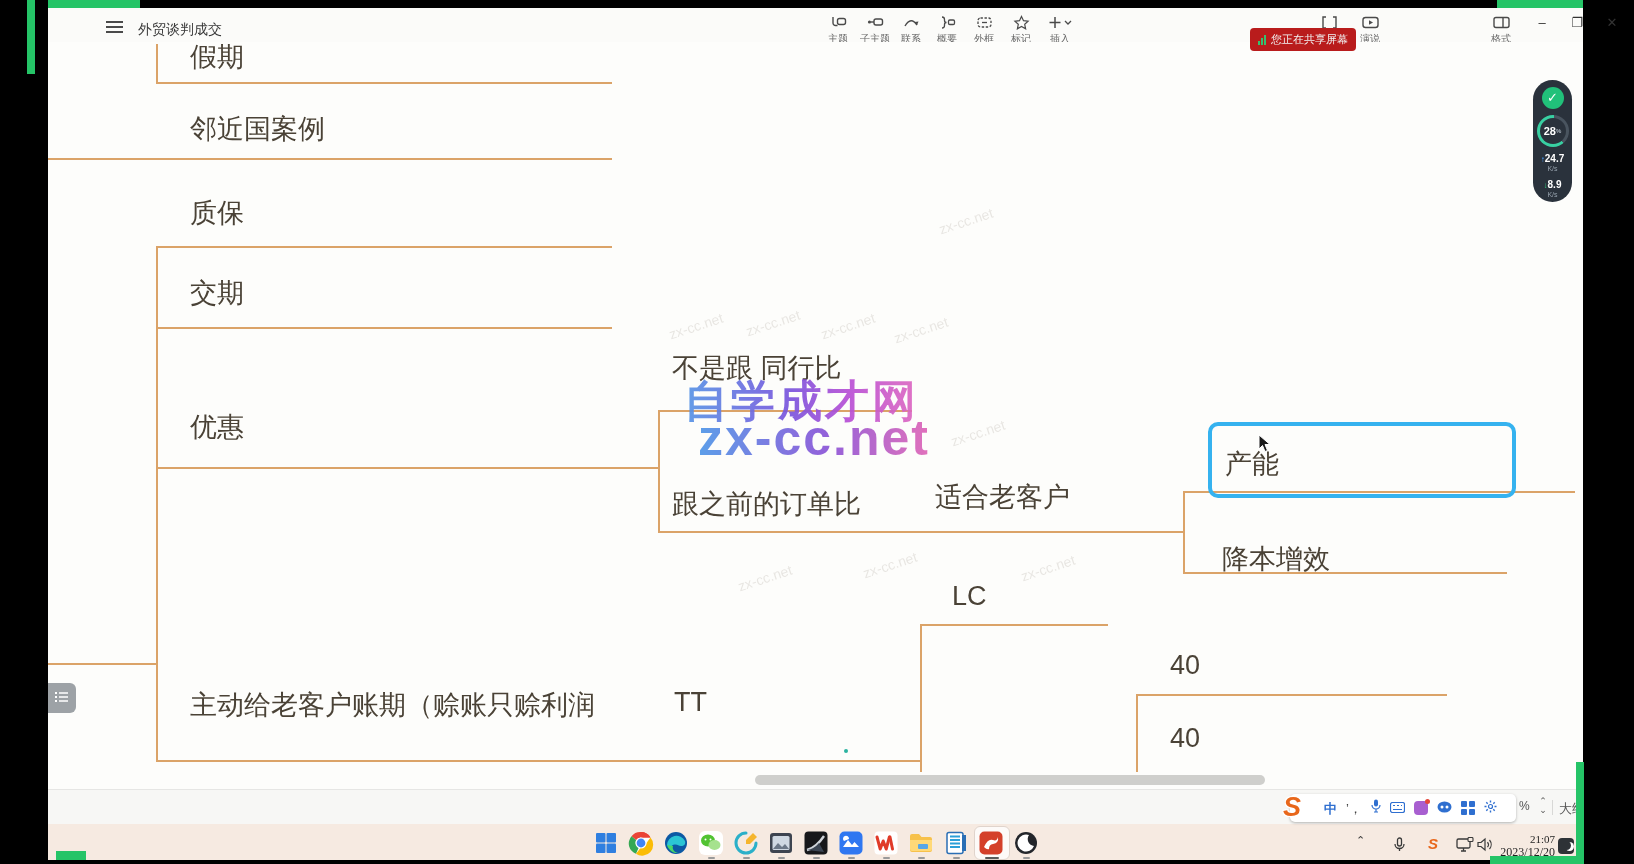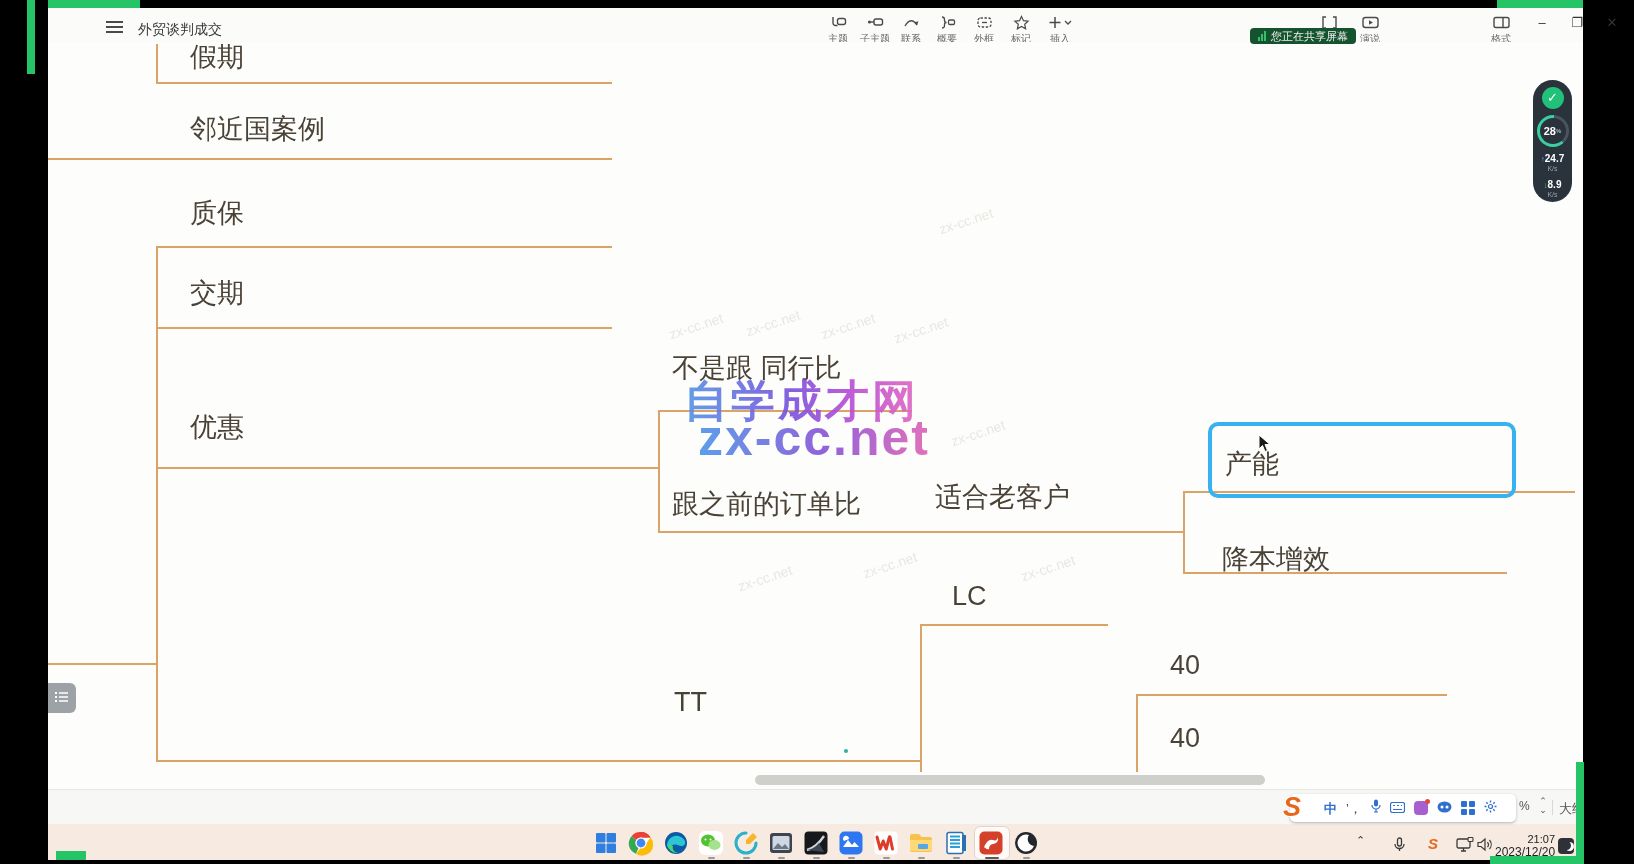--- a/index.html
+++ b/index.html
@@ -13,21 +13,21 @@
   #taskbar{position:absolute;left:48px;top:824px;width:1535px;height:36px;background:#f6eae1;}
   
   .htitle{position:absolute;left:90px;top:13px;font-size:14px;color:#3a3a3a;font-weight:500;}
   .hamb{position:absolute;left:58px;top:13px;width:17px;height:13px;cursor:pointer;}
   .hamb i{display:block;height:2px;background:#4a4a4a;margin-bottom:3px;}
   .tbi{position:absolute;top:7px;width:44px;text-align:center;color:#5d5d5d;cursor:pointer;}
   .tbi svg{display:block;margin:0 auto;}
   .tbi .lbl{font-size:10px;margin-top:2px;color:#666;}
   .winctl{position:absolute;top:4px;width:28px;height:22px;text-align:center;line-height:22px;font-size:13px;color:#333;cursor:pointer;}
   
-  #sharetip{position:absolute;left:1250px;top:28px;height:16px;background:#14532d;border-radius:4px;
+  #sharetip{position:absolute;left:1250px;top:28px;height:23px;background:#b91c1c;border-radius:4px;
             display:flex;align-items:center;padding:0 8px;gap:5px;z-index:30;}
   #sharetip span{color:#f1f1f1;font-size:11px;white-space:nowrap;}
   .sbars{display:flex;align-items:flex-end;gap:1px;height:10px;}
   .sbars i{display:block;width:2px;background:#35c06e;}
   
   .mline{position:absolute;background:#dba368;}
   .h{height:2px;} .v{width:2px;}
   .node{position:absolute;color:#4a4236;font-size:27px;white-space:nowrap;cursor:pointer;}
   #selbox{position:absolute;left:1208px;top:422px;width:300px;height:68px;border:4px solid #35b2ef;border-radius:10px;background:transparent;}
   .wmtile{position:absolute;font-size:14px;color:rgba(125,115,100,0.16);transform:rotate(-18deg);white-space:nowrap;}
@@ -69,21 +69,21 @@
   .mascot{position:relative;width:14px;height:14px;border-radius:4px;background:#a85fd0;}
   .mascot i{position:absolute;right:-2px;top:-2px;width:5px;height:5px;border-radius:50%;background:#e5473b;}
   .grid4{display:grid;grid-template-columns:6px 6px;grid-gap:2px;cursor:pointer;}
   .grid4 i{width:6px;height:6px;background:#2f6fd0;border-radius:1px;}
   
   .tico{position:absolute;top:830px;width:26px;height:26px;border-radius:6px;cursor:pointer;}
   .tdash{position:absolute;top:857px;width:7px;height:2px;background:#9a9a9a;border-radius:1px;}
   #activebox{position:absolute;left:974px;top:826px;width:34px;height:32px;background:rgba(255,255,255,.75);
              border:1px solid #e0d4cc;border-radius:6px;}
   .trayic{position:absolute;top:837px;color:#3a3a3a;cursor:pointer;}
-  #clock{position:absolute;left:1495px;top:833px;width:60px;text-align:right;color:#1f1f1f;cursor:pointer;}
+  #clock{position:absolute;left:1495px;top:833px;width:60px;text-align:right;color:#1f1f1f;cursor:pointer;font-family:Liberation Serif, serif;}
   #clock .t{font-size:11px;} #clock .d{font-size:12px;}
   #moonapp{position:absolute;left:1558px;top:838px;width:16px;height:16px;background:#2e3236;border-radius:4px;cursor:pointer;overflow:hidden;}
   #moonapp i{position:absolute;left:4px;top:3px;width:9px;height:9px;border-radius:50%;box-shadow:3px 1px 0 0 #fff;}
   
   .gmark{position:absolute;background:#25c467;z-index:50;}
 </style>
 </head>
 <body>
 
 <div id="screen">
@@ -224,20 +224,21 @@
   <div class="node" style="left:190px;top:409px">优惠</div>
   <div class="node" style="left:672px;top:486px">跟之前的订单比</div>
   <div class="node" style="left:672px;top:350px">不是跟 同行比</div>
   <div class="node" style="left:935px;top:479px">适合老客户</div>
   <div class="node" style="left:1225px;top:446px">产能</div>
   <div class="node" style="left:1222px;top:541px">降本增效</div>
   <div class="node" style="left:952px;top:581px">LC</div>
   <div class="node" style="left:674px;top:687px">TT</div>
   <div class="node" style="left:1170px;top:650px">40</div>
   <div class="node" style="left:1170px;top:723px">40</div>
+  <div class="node" style="left:190px;top:687px">主动给老客户账期（赊账只赊利润</div>
 
   <div id="selbox"></div>
 
   <div id="cursor">
     <svg width="14" height="20" viewBox="0 0 14 20">
         <path d="M1 1 l0 14 3.5 -3.5 2.5 6 2.5 -1 -2.5 -6 5 0 z" fill="#1a1a1a" stroke="#fff" stroke-width="1"></path>
       </svg>
   </div>
 
   <div id="wm1">自学成才网</div>

